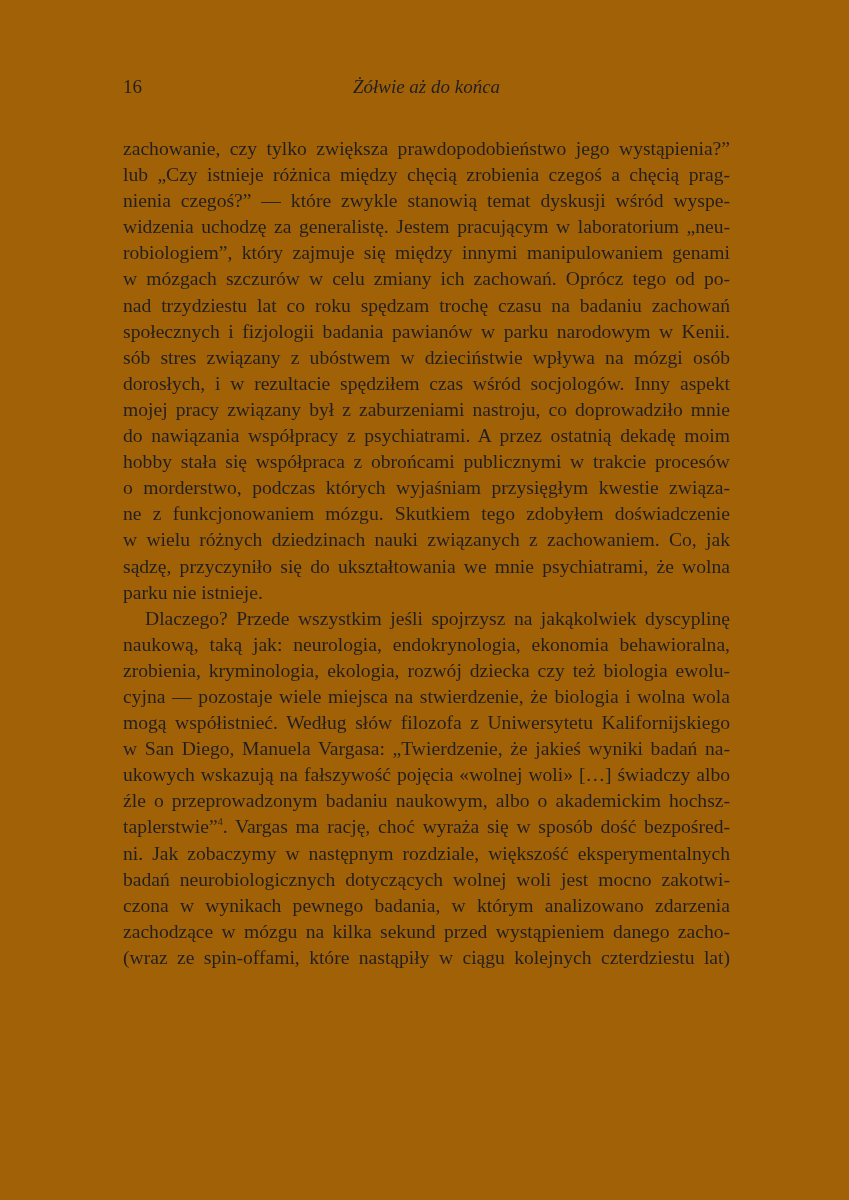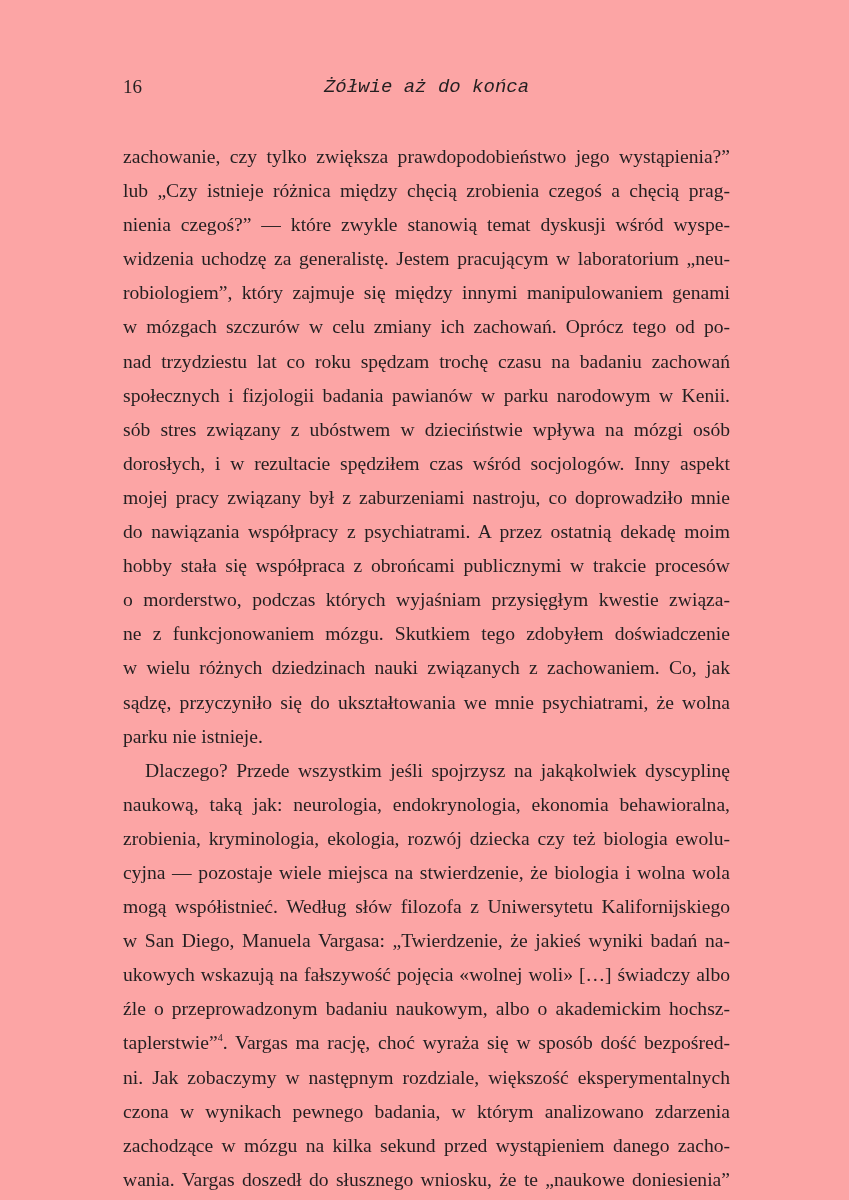--- a/index.html
+++ b/index.html
@@ -1,22 +1,22 @@
 <!DOCTYPE html>
 <html><head>
 <meta charset="utf-8">
 <style>
   html, body { margin: 0; padding: 0; background: #ffffff; }
   body { width: 849px; height: 1200px; position: relative; overflow: hidden; }
-  .page { position: absolute; left: 0; top: 0; width: 849px; height: 1200px; background: #fca5a5; }
+  .page { position: absolute; left: 0; top: 0; width: 849px; height: 1200px; background: #a16207; }
   .header { position: absolute; top: 76px; left: 123px; width: 607px; height: 30px; }
   .page-number { position: absolute; left: 0; top: 0; font-family: "Liberation Serif", "DejaVu Serif", serif; font-size: 19px; color: #231f20; }
-  .running-title { position: absolute; left: 0; right: 0; top: 0; text-align: center; font-family: Liberation Mono, monospace; font-style: italic; font-size: 19px; color: #231f20; }
+  .running-title { position: absolute; left: 0; right: 0; top: 0; text-align: center; font-family: Liberation Serif, serif; font-style: italic; font-size: 19px; color: #231f20; }
   .body-text { position: absolute; left: 123px; top: 136px; width: 607px; }
-  .line { display: block; height: 26.1px; line-height: 26.1px; font-family: "Liberation Serif", "DejaVu Serif", serif; font-size: 19.6px; color: #231f20; white-space: nowrap; text-align: justify; text-align-last: justify; margin-top: 8px; }
+  .line { display: block; height: 26.1px; line-height: 26.1px; font-family: "Liberation Serif", "DejaVu Serif", serif; font-size: 19.6px; color: #231f20; white-space: nowrap; text-align: justify; text-align-last: justify; }
   .line.last { text-align-last: left; }
   .line.indent { padding-left: 22px; }
   sup { font-size: 10px; line-height: 0; vertical-align: super; }
 </style>
 </head>
 <body>
 
 <div class="page">
   <div class="header">
     <span class="page-number">16</span>
@@ -48,19 +48,19 @@
       <span class="line indent">Dlaczego? Przede wszystkim jeśli spojrzysz na jakąkolwiek dyscyplinę</span>
       <span class="line">naukową, taką jak: neurologia, endokrynologia, ekonomia behawioralna,</span>
       <span class="line">zrobienia, kryminologia, ekologia, rozwój dziecka czy też biologia ewolu-</span>
       <span class="line">cyjna — pozostaje wiele miejsca na stwierdzenie, że biologia i wolna wola</span>
       <span class="line">mogą współistnieć. Według słów filozofa z Uniwersytetu Kalifornijskiego</span>
       <span class="line">w San Diego, Manuela Vargasa: „Twierdzenie, że jakieś wyniki badań na-</span>
       <span class="line">ukowych wskazują na fałszywość pojęcia «wolnej woli» […] świadczy albo</span>
       <span class="line">źle o przeprowadzonym badaniu naukowym, albo o akademickim hochsz-</span>
       <span class="line"><span>taplerstwie”</span><sup>4</sup><span>. Vargas ma rację, choć wyraża się w sposób dość bezpośred-</span></span>
       <span class="line">ni. Jak zobaczymy w następnym rozdziale, większość eksperymentalnych</span>
+      <span class="line">badań neurobiologicznych dotyczących wolnej woli jest mocno zakotwi-</span>
       <span class="line">czona w wynikach pewnego badania, w którym analizowano zdarzenia</span>
       <span class="line">zachodzące w mózgu na kilka sekund przed wystąpieniem danego zacho-</span>
-      <span class="line">wania. Vargas doszedł do słusznego wniosku, że te „naukowe doniesienia”</span>
       <span class="line">(wraz ze spin-offami, które nastąpiły w ciągu kolejnych czterdziestu lat)</span>
     </div>
   </div>
 </div>
 
 </body></html>

